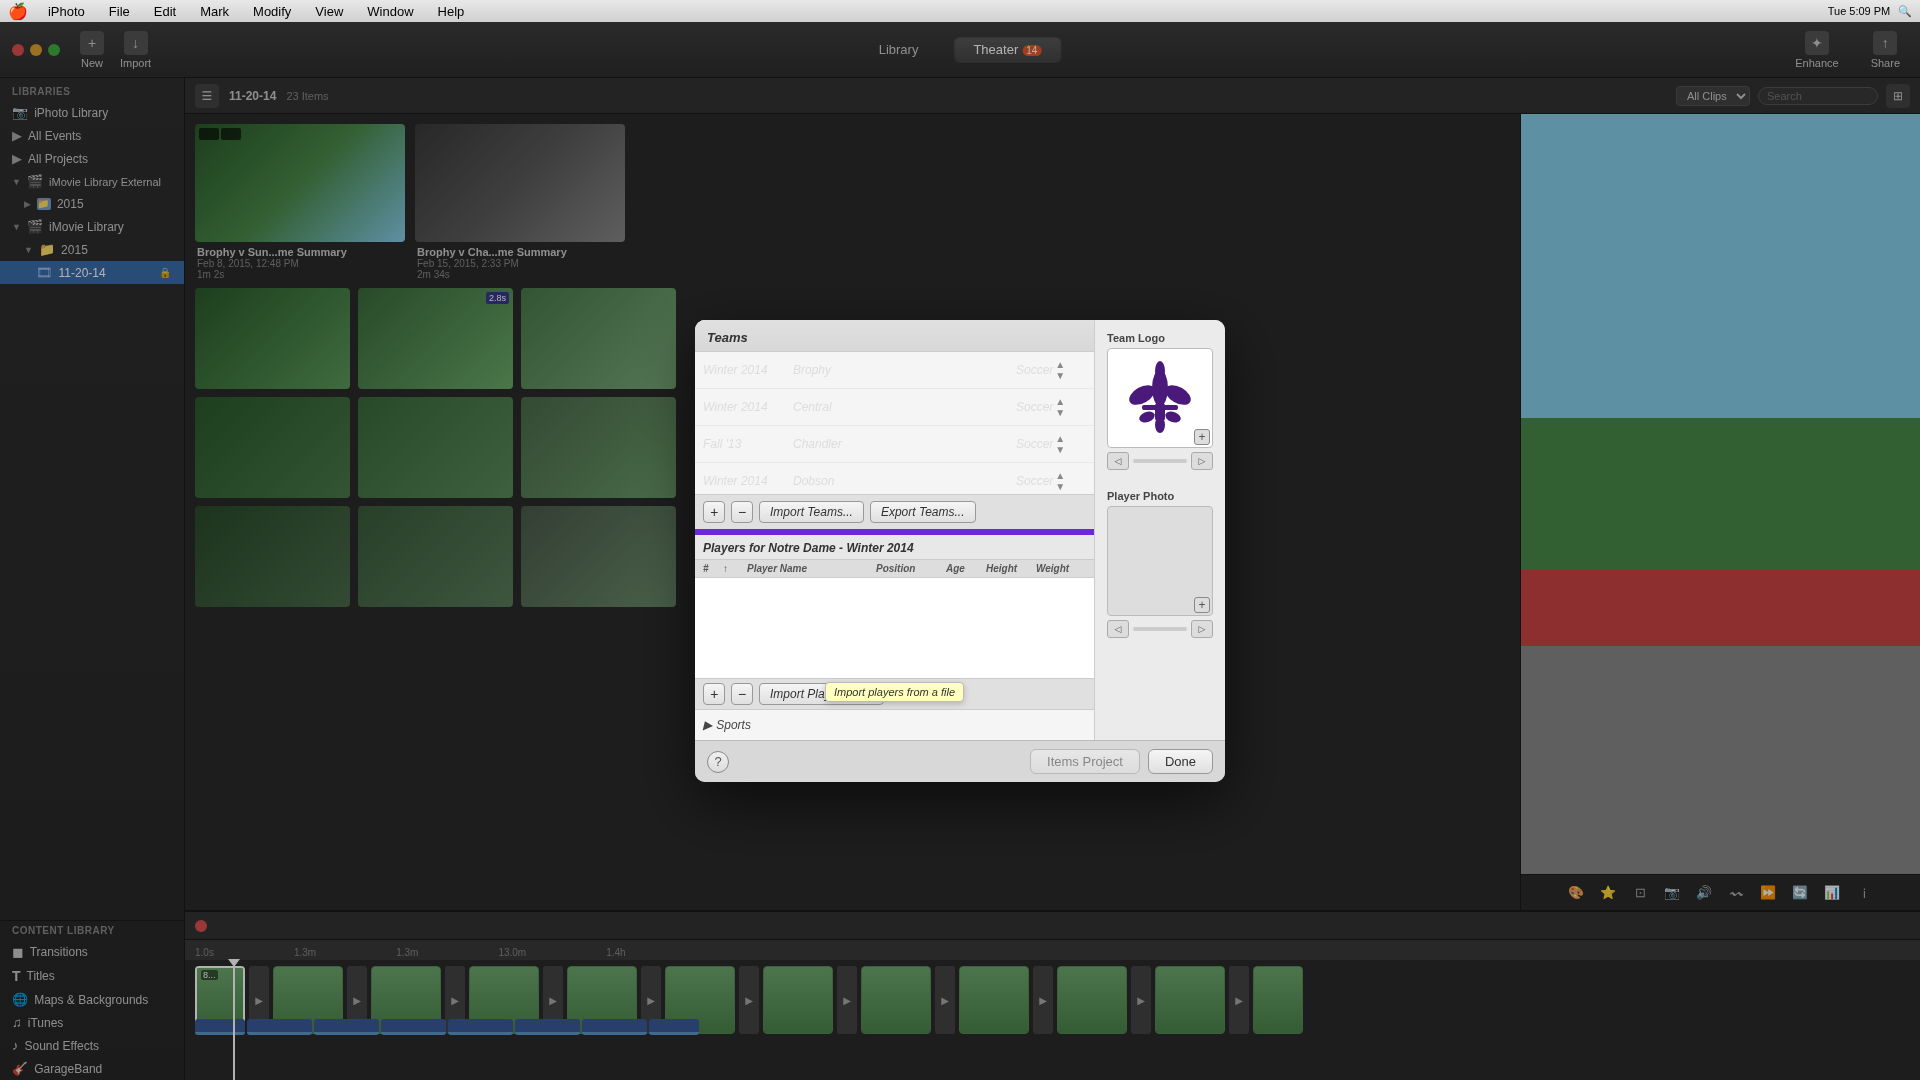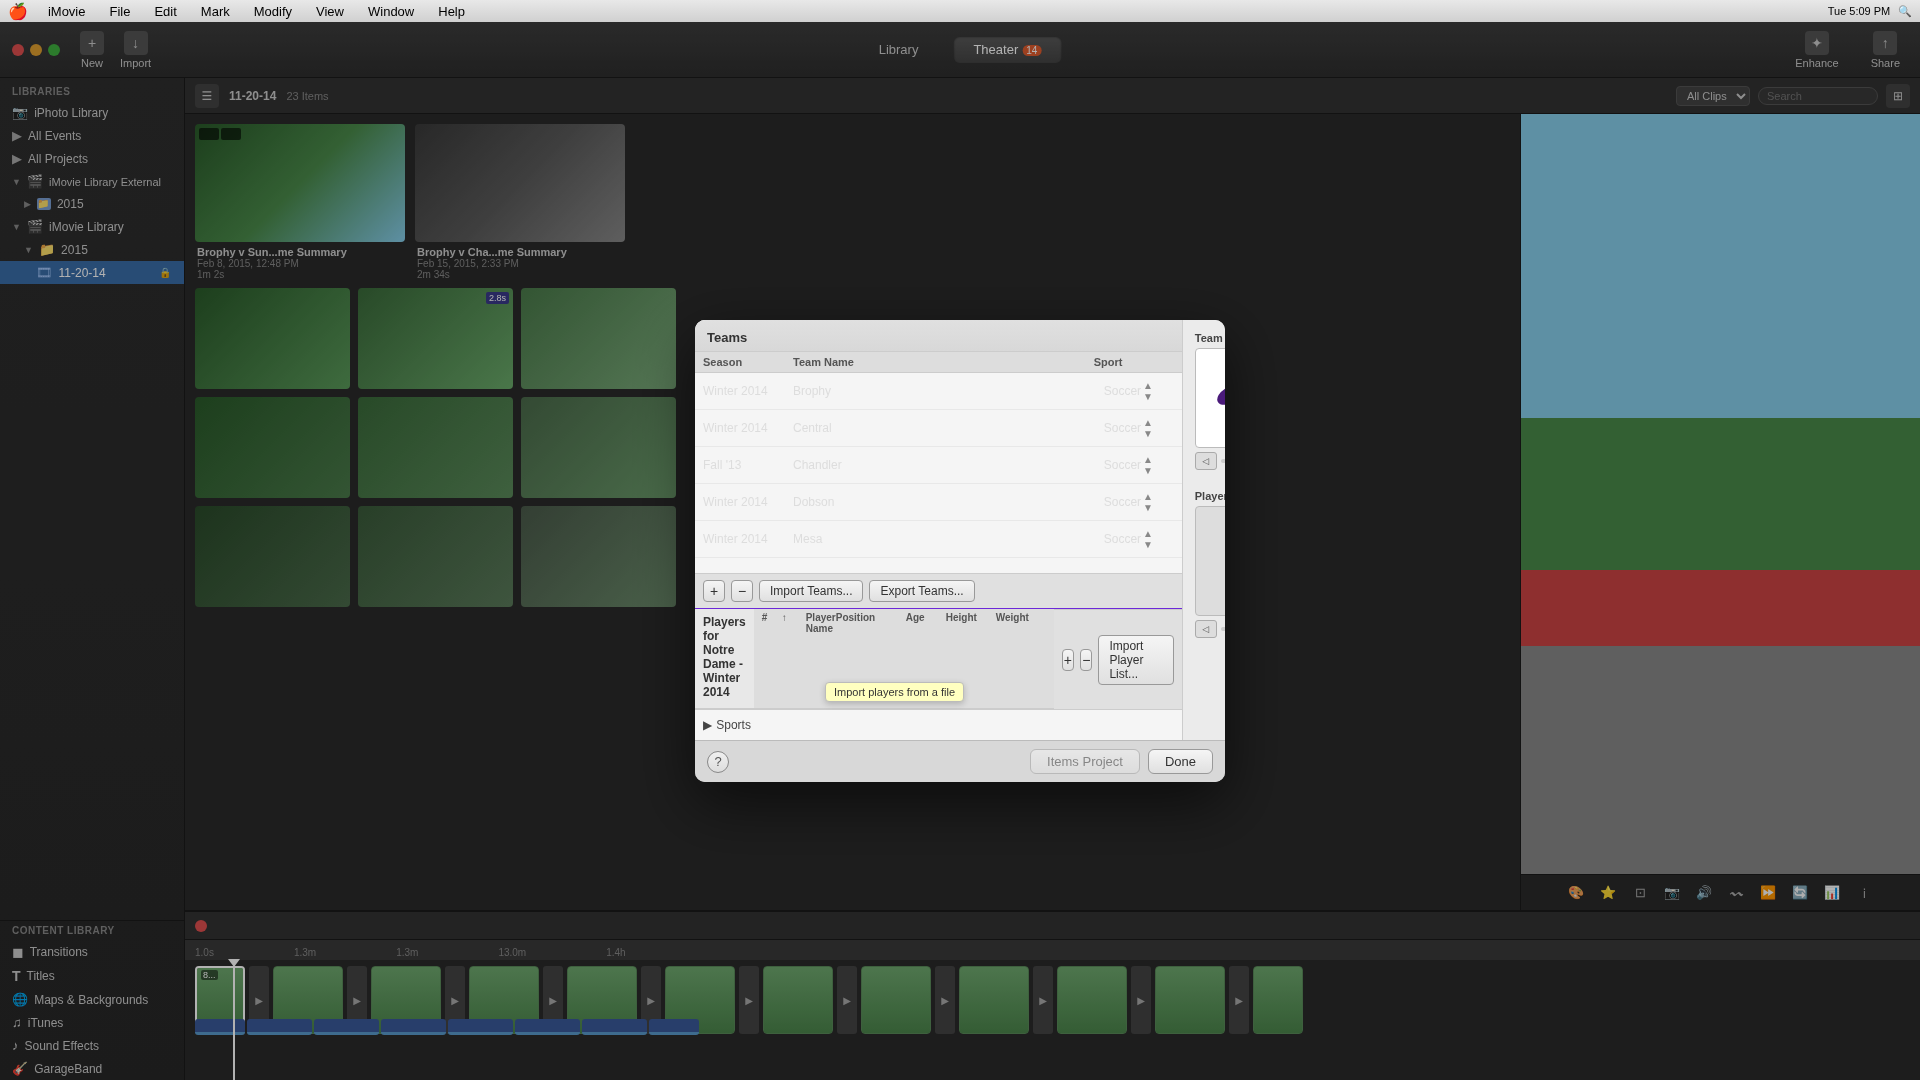--- a/index.html
+++ b/index.html
@@ -431,20 +431,21 @@
     .dialog-inner {
       display: flex;
       height: 420px;
     }
     .dialog-left {
       flex: 1;
       background: #f5f5f5;
       border-right: 1px solid #ccc;
       display: flex;
       flex-direction: column;
+      font-style: italic;
     }
     .dialog-right {
       width: 130px;
       background: #ebebeb;
       display: flex;
       flex-direction: column;
       padding: 12px;
     }
     .dialog-section-title {
       font-size: 13px;
@@ -516,23 +517,23 @@
       border: 1px solid #999;
       border-radius: 4px;
       padding: 3px 10px;
       font-size: 12px;
       cursor: pointer;
       color: #333;
     }
 
     
     .players-section {
-      border-top: 1px solid #6d28d9;
-      display: flex;
-      flex-direction: row;
+      border-top: 6px solid #6d28d9;
+      display: flex;
+      flex-direction: column;
     }
     .players-header {
       font-size: 12px;
       font-weight: bold;
       color: #333;
       padding: 6px 8px 4px;
       background: #e8e8e8;
       border-bottom: 1px solid #ccc;
     }
     .players-table-header {
@@ -740,21 +741,21 @@
       font-size: 11px;
       color: #aaa;
       cursor: pointer;
     }
   </style>
 </head>
 <body>
 
 <div id="menubar">
   <span style="font-size:16px;">🍎</span>
-  <span class="menu-item">iMovie</span>
+  <span class="menu-item">iPhoto</span>
   <span class="menu-item">File</span>
   <span class="menu-item">Edit</span>
   <span class="menu-item">Mark</span>
   <span class="menu-item">Modify</span>
   <span class="menu-item">View</span>
   <span class="menu-item">Window</span>
   <span class="menu-item">Help</span>
   <div class="menubar-right">
     <span>Tue 5:09 PM</span>
     <span>🔍</span>
@@ -1043,25 +1044,20 @@
   </div>
 </div>
 
 <div id="dialog-overlay">
   <div id="teams-dialog">
     <div class="dialog-inner">
 
       <div class="dialog-left">
 
         <div class="dialog-section-title">Teams</div>
-        <div class="teams-table-header">
-          <div>Season</div>
-          <div>Team Name</div>
-          <div>Sport</div>
-        </div>
         <div class="teams-table">
 
           <div class="teams-row">
             <div>Winter 2014</div>
             <div>Brophy</div>
             <div class="sport-cell">Soccer<span class="sport-arrows">▲<br>▼</span></div>
           </div>
           <div class="teams-row">
             <div>Winter 2014</div>
             <div>Central</div>

